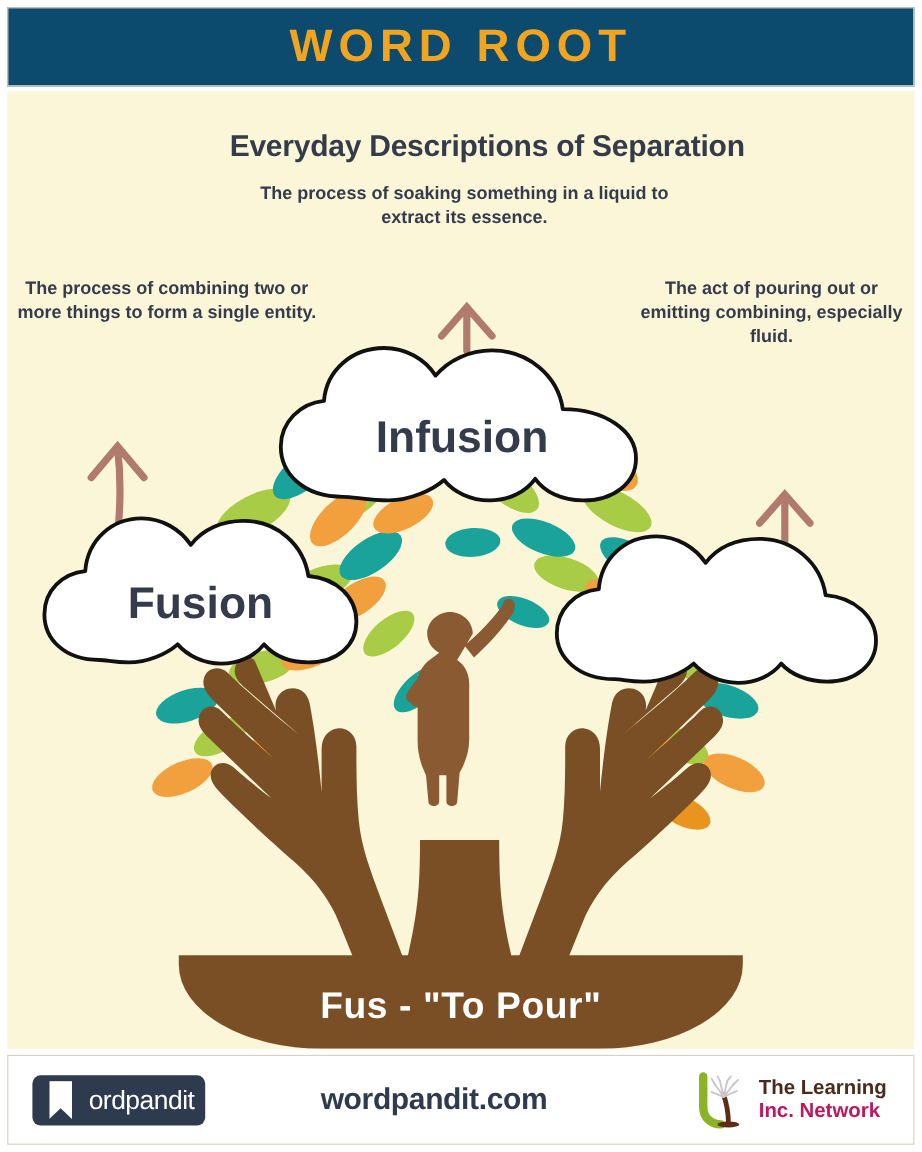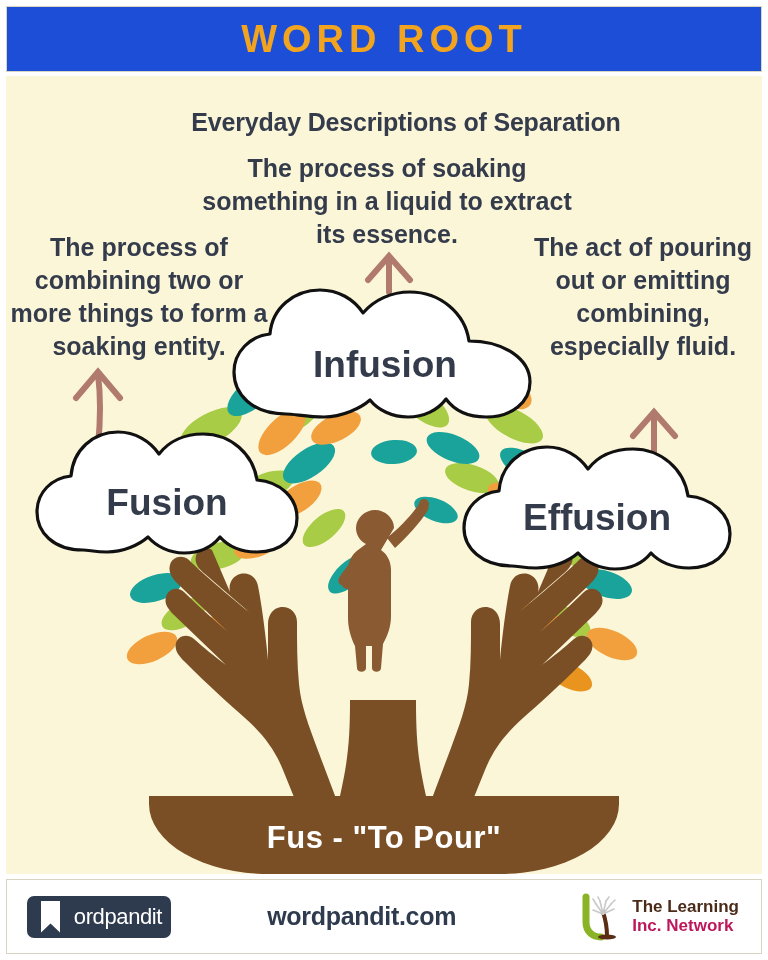--- a/index.html
+++ b/index.html
@@ -20,21 +20,21 @@
     box-sizing: border-box;
   }
 
   
   .header-bar {
     position: absolute;
     left: 6px;
     top: 6px;
     width: 756px;
     height: 66px;
-    background: #1d4ed8;
+    background: #0c4a6e;
     border: 1px solid #d9d4c2;
     box-sizing: border-box;
     display: flex;
     align-items: center;
     justify-content: center;
   }
   .header-title {
     font-size: 38px;
     font-weight: bold;
     letter-spacing: 5px;
@@ -62,21 +62,21 @@
     text-align: center;
     font-size: 25px;
     font-weight: bold;
     color: #343c4c;
     letter-spacing: -0.2px;
     padding-left: 22px;
   }
 
   .desc {
     position: absolute;
-    font-size: 25px;
+    font-size: 15px;
     font-weight: bold;
     color: #343c4c;
     line-height: 1.32;
     text-align: center;
     z-index: 8;
   }
   .desc-center { left: 186px; top: 76px;  width: 390px; }
   .desc-left   { left: 4px;   top: 155px; width: 258px; }
   .desc-right  { left: 518px; top: 155px; width: 238px; }
 
@@ -200,21 +200,21 @@
 
   <div class="header-bar">
     <div class="header-title">WORD ROOT</div>
   </div>
 
   <div class="canvas">
 
     <div class="subtitle">Everyday Descriptions of Separation</div>
 
     <div class="desc desc-center">The process of soaking something in a liquid to extract its essence.</div>
-    <div class="desc desc-left">The process of combining two or more things to form a soaking entity.</div>
+    <div class="desc desc-left">The process of combining two or more things to form a single entity.</div>
     <div class="desc desc-right">The act of pouring out or emitting combining, especially fluid.</div>
 
     <svg class="tree-layer" viewBox="0 0 756 798">
 
       <g stroke="#b07a6e" stroke-width="6" fill="none" stroke-linecap="round">
 
         <path d="M92 370 Q96 330 92 298"></path>
         <path d="M70 322 L92 296 L114 322"></path>
 
         <path d="M383 216 L383 182"></path>
@@ -418,21 +418,20 @@
                  C140 14 156 7 175 7
                  C203 7 226 27 230 54
                  C254 56 272 72 272 92
                  C272 112 255 126 231 126
                  C215 126 201 120 193 111
                  C185 121 172 127 157 127
                  C142 127 128 120 120 111
                  C111 119 95 126 78 126
                  C66 126 60 124 54 124 Z" fill="#ffffff" stroke="#111111" stroke-width="3.2" stroke-linejoin="round"></path>
       </svg>
-      <div class="cloud-label">Effusion</div>
     </div>
 
     <div class="root-banner">
       <span class="root-banner-text">Fus - "To Pour"</span>
     </div>
 
   </div>
 
   <div class="footer-bar">
 

